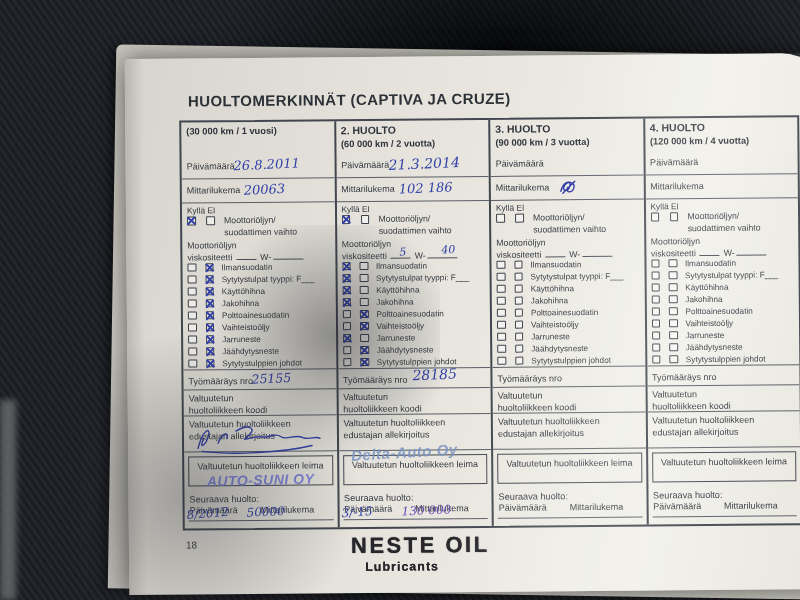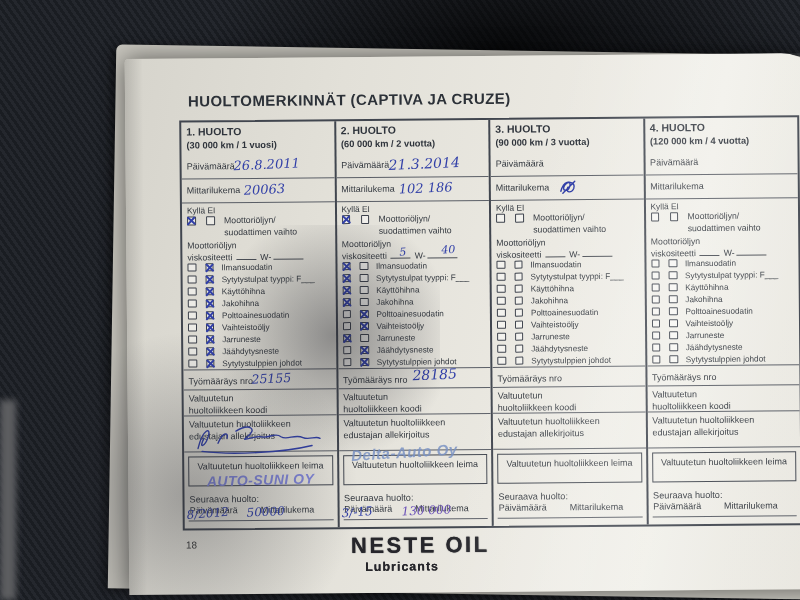--- a/index.html
+++ b/index.html
@@ -99,21 +99,20 @@
 <body>
 
 <div class="scene">
   <div class="bg-sliver"></div>
   <div class="page-back"></div>
   <div class="page">
     <div class="title">HUOLTOMERKINNÄT (CAPTIVA JA CRUZE)</div>
     <div class="svc-table" id="cols">
         <div class="col col0">
     <div class="sec sec-head">
-      <div class="head-title">1. HUOLTO</div>
       <div class="head-sub">(30 000 km / 1 vuosi)</div>
     </div>
     <div class="sec sec-date">
       <span class="flabel">Päivämäärä</span>
       <span class="hw hw-date">26.8.2011</span>
     </div>
     <div class="sec sec-odo">
       <span class="flabel">Mittarilukema</span>
       <span class="hw hw-odo">20063</span>
       

